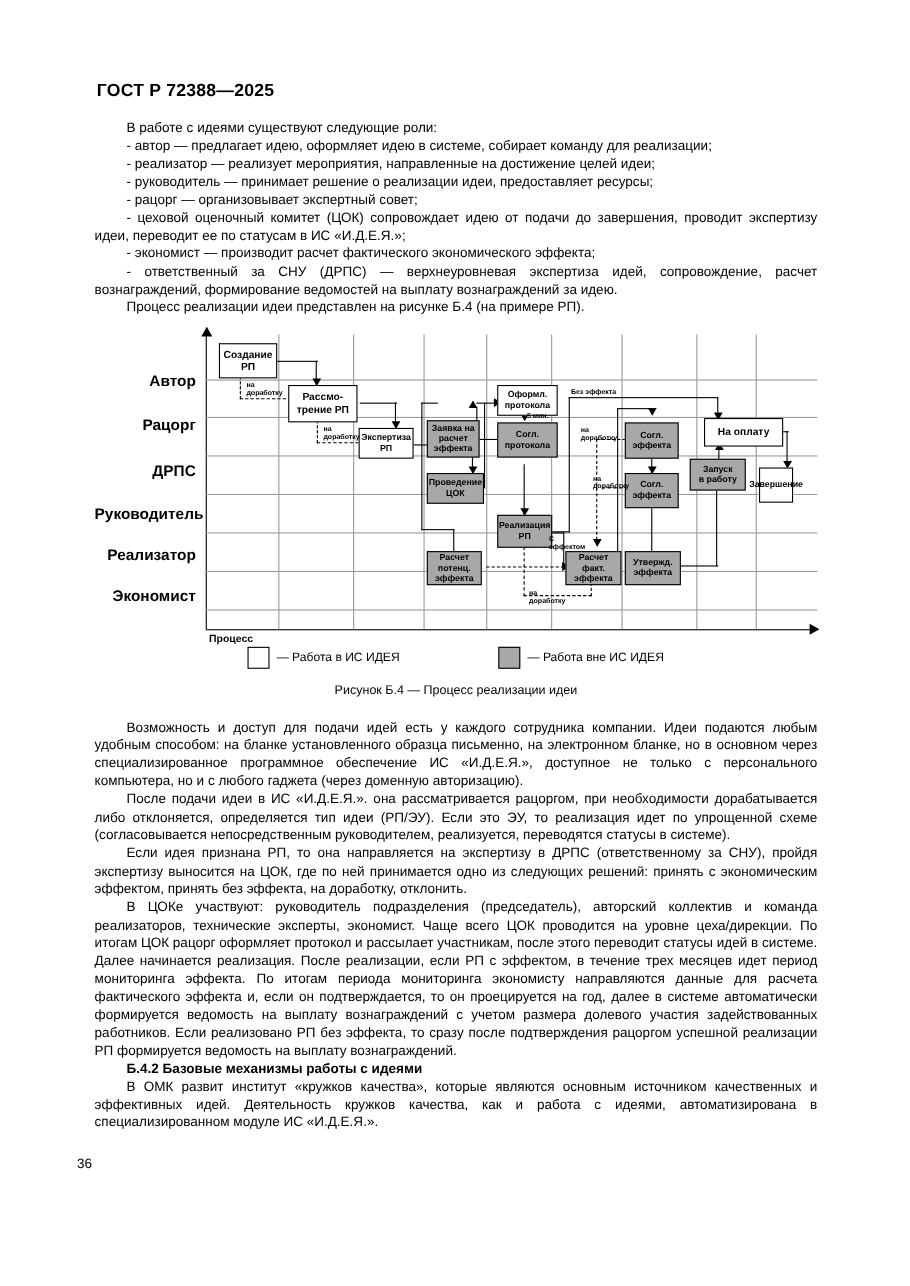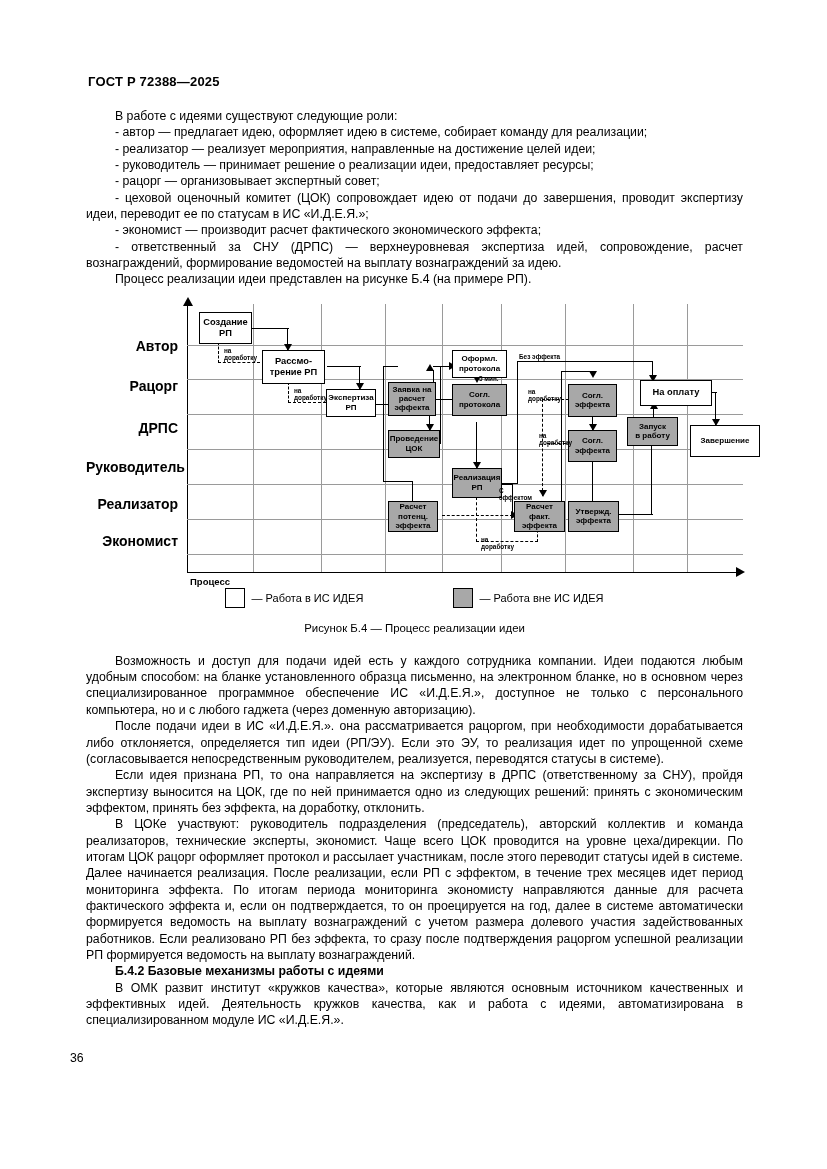--- a/index.html
+++ b/index.html
@@ -15,21 +15,21 @@
     position: relative;
     width: 827px;
     height: 1169px;
     overflow: hidden;
     background: #ffffff;
   }
   .header {
     position: absolute;
     left: 88px;
     top: 74px;
-    font-size: 13px;
+    font-size: 16px;
     font-weight: bold;
     letter-spacing: 0.2px;
   }
   .content {
     position: absolute;
     left: 86px;
     top: 108px;
     width: 657px;
   }
   p.body {
@@ -413,21 +413,21 @@
           </div>
         <div class="node gray" style="left:381px; top:197px; width:51px; height:31px;">
             <span>Утвержд.<br>эффекта</span>
           </div>
         <div class="node big" style="left:453px; top:76px; width:72px; height:26px;">
             <span>На оплату</span>
           </div>
         <div class="node gray" style="left:440px; top:113px; width:51px; height:29px;">
             <span>Запуск<br>в работу</span>
           </div>
-        <div class="node" style="left:503px; top:121px; width:70px; height:32px;">
+        <div class="node" style="left:503px; top:121px; width:31px; height:32px;">
             <span>Завершение</span>
           </div>
 
         <div class="elabel" style="left:37px; top:43px;">на<br>доработку</div>
         <div class="elabel" style="left:107px; top:83px;">на<br>доработку</div>
         <div class="elabel" style="left:292px; top:71px;">5 мин.</div>
         <div class="elabel" style="left:332px; top:49px;">Без эффекта</div>
         <div class="elabel" style="left:341px; top:84px;">на<br>доработку</div>
         <div class="elabel" style="left:352px; top:128px;">на<br>доработку</div>
         <div class="elabel" style="left:312px; top:183px;">С<br>эффектом</div>

